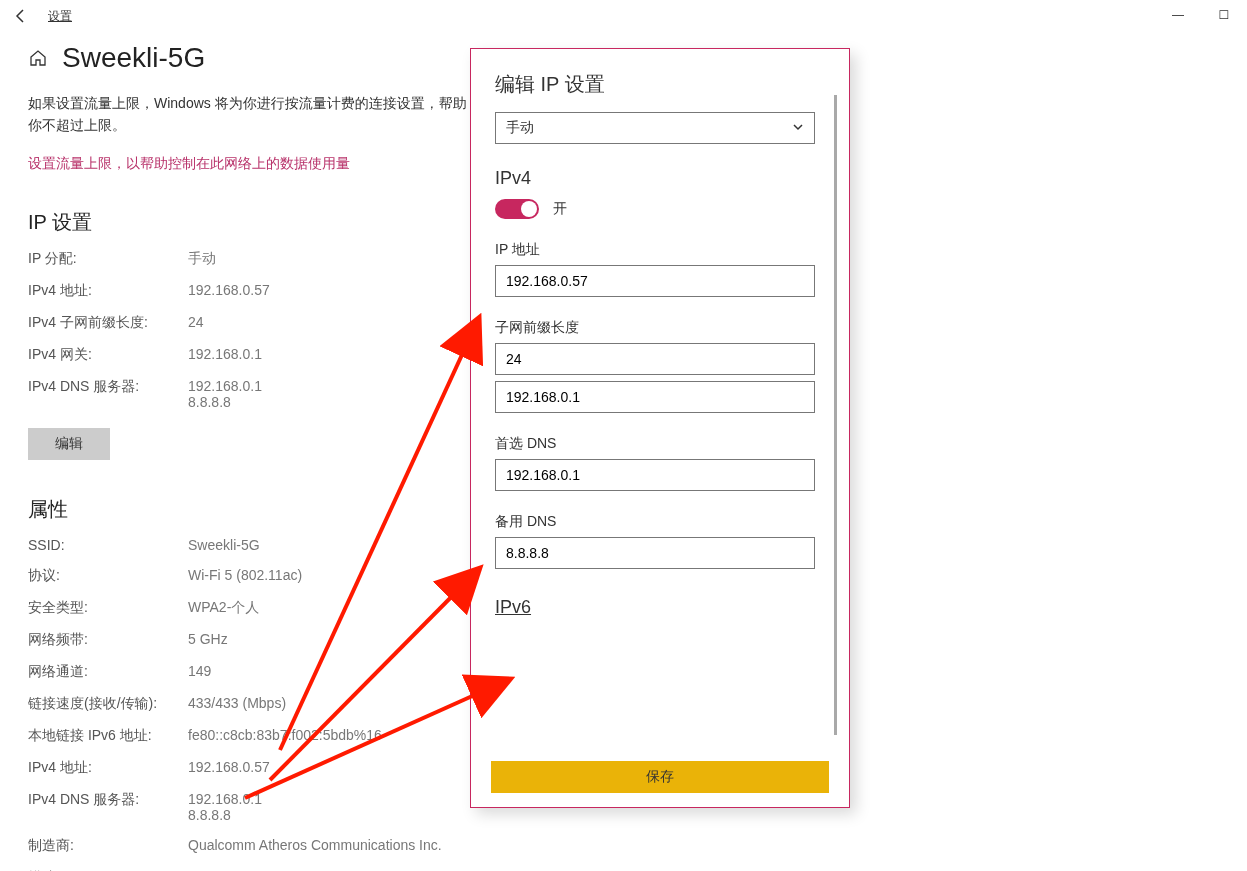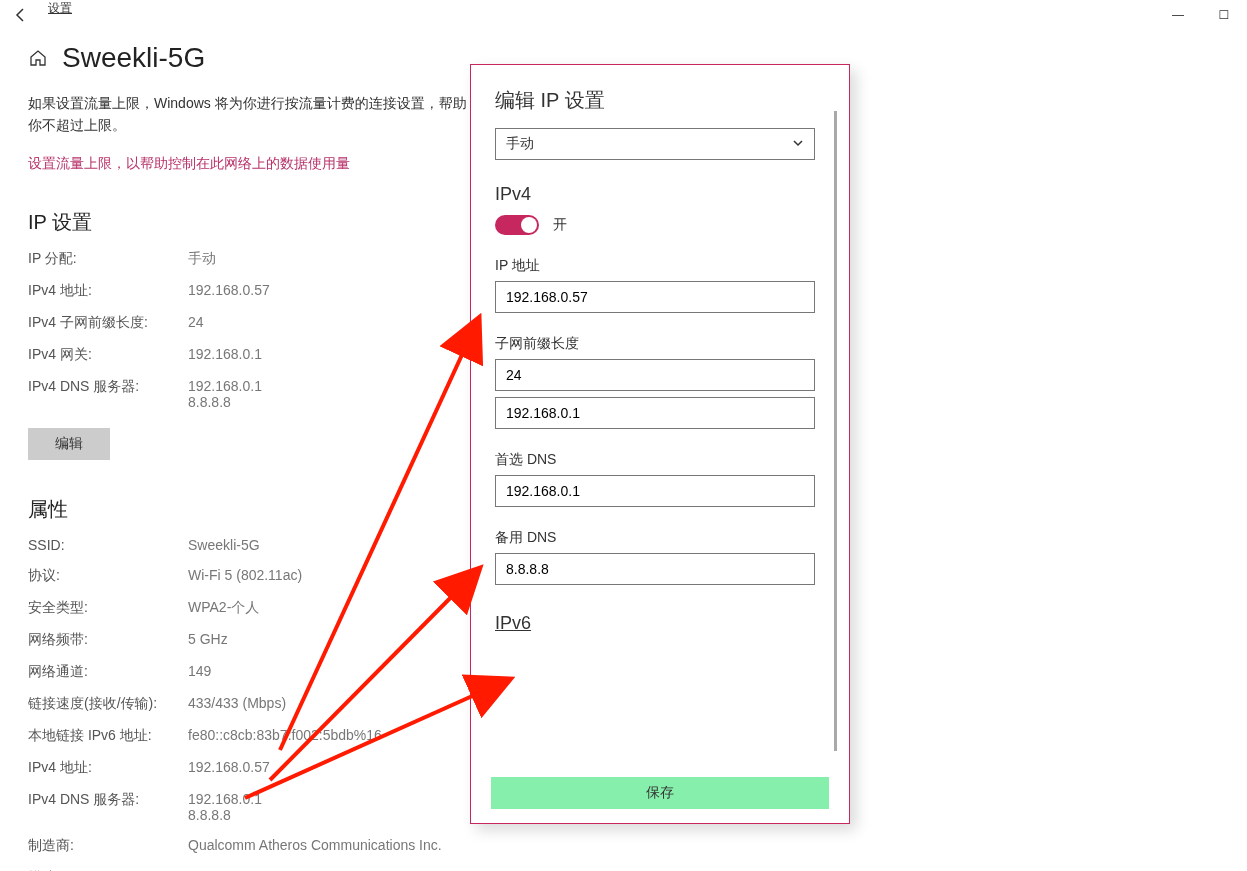--- a/index.html
+++ b/index.html
@@ -8,20 +8,21 @@
     font-size: 14px;
     color: #333;
     background: #fff;
     width: 1247px;
     height: 871px;
     overflow: hidden;
     position: relative;
   }
   .titlebar {
     display: flex;
+    align-items: center;
     height: 32px;
     padding: 0 6px;
     position: relative;
     text-decoration: underline;
   }
   .titlebar .back {
     width: 30px; height: 30px;
     display:flex;align-items:center;justify-content:center;
     font-size:16px;
   }
@@ -42,21 +43,21 @@
   .kv { display:flex; margin-top:14px; }
   .kv .k { width:160px; color:#555; }
   .kv .v { color:#777; }
   .edit-btn {
     margin-top:18px; width:82px; height:32px; background:#ccc; border:none; color:#333; font-size:14px;
   }
 
   
   .modal {
     position:absolute;
-    left:470px; top:64px;
+    left:470px; top:48px;
     width:380px; height:760px;
     background:#fff;
     border:1px solid #c7275f;
     box-shadow: 6px 6px 14px rgba(0,0,0,.15);
     padding:22px 0 0 0;
     display:flex; flex-direction:column;
   }
   .modal-inner {
     flex:1;
     padding: 0 24px 0 24px;
@@ -78,21 +79,21 @@
   }
   .toggle .knob { position:absolute; right:2px; top:2px; width:16px; height:16px; border-radius:50%; background:#fff; }
   .field-label { font-size:14px; margin-top:22px; display:block; }
   .txt {
     width:320px; height:32px; border:1px solid #777; padding:0 10px; font-size:14px; margin-top:6px;
     font-family:inherit;
   }
   .modal-buttons {
     display:flex; gap:6px; padding:10px 20px 14px 20px;
   }
-  .mbtn { flex:1; height:32px; background:#86efac; border:none; font-size:14px; color:#333; }
+  .mbtn { flex:1; height:32px; background:#eab308; border:none; font-size:14px; color:#333; }
 
   
   .arrows { position:absolute; left:0; top:0; pointer-events:none; }
 </style>
 </head>
 <body>
 
 <div class="titlebar">
   <div class="back">
     <svg width="16" height="16" viewBox="0 0 16 16">

